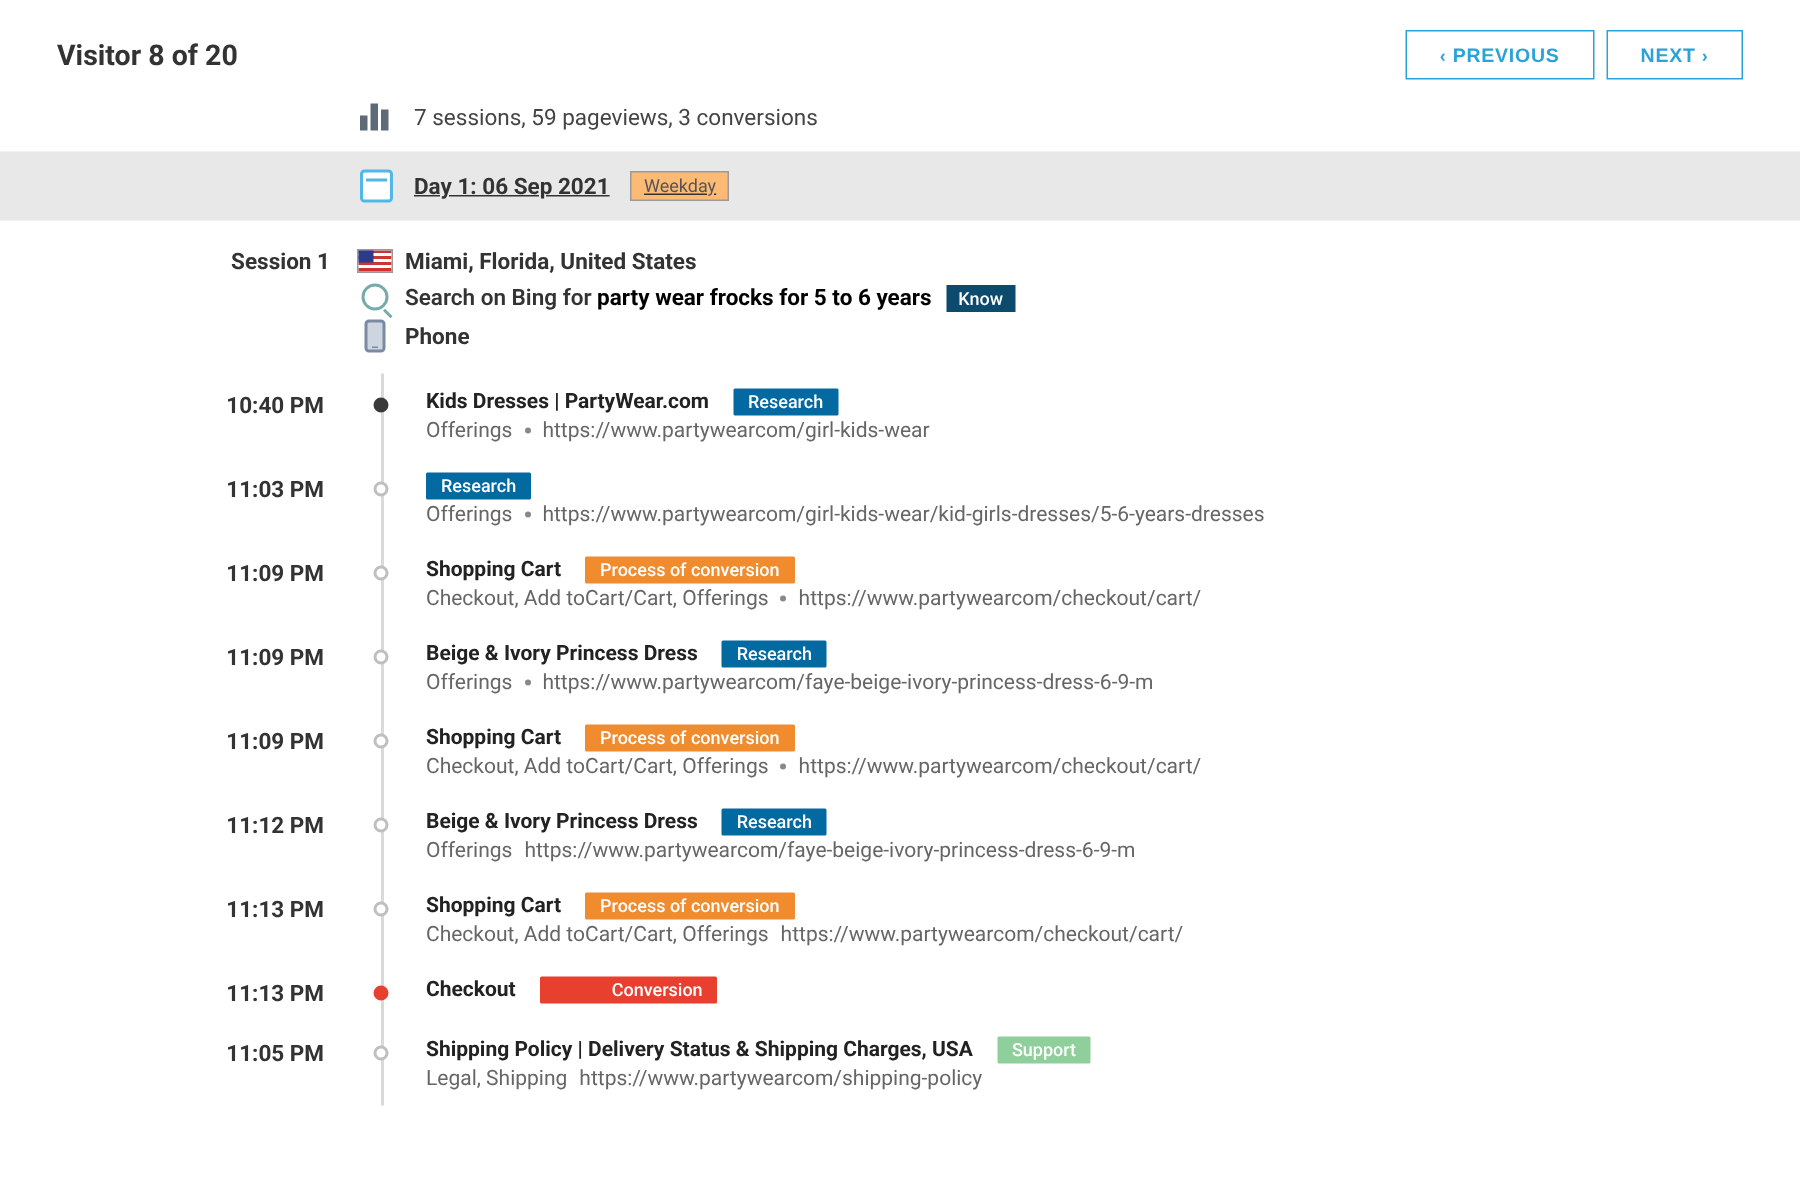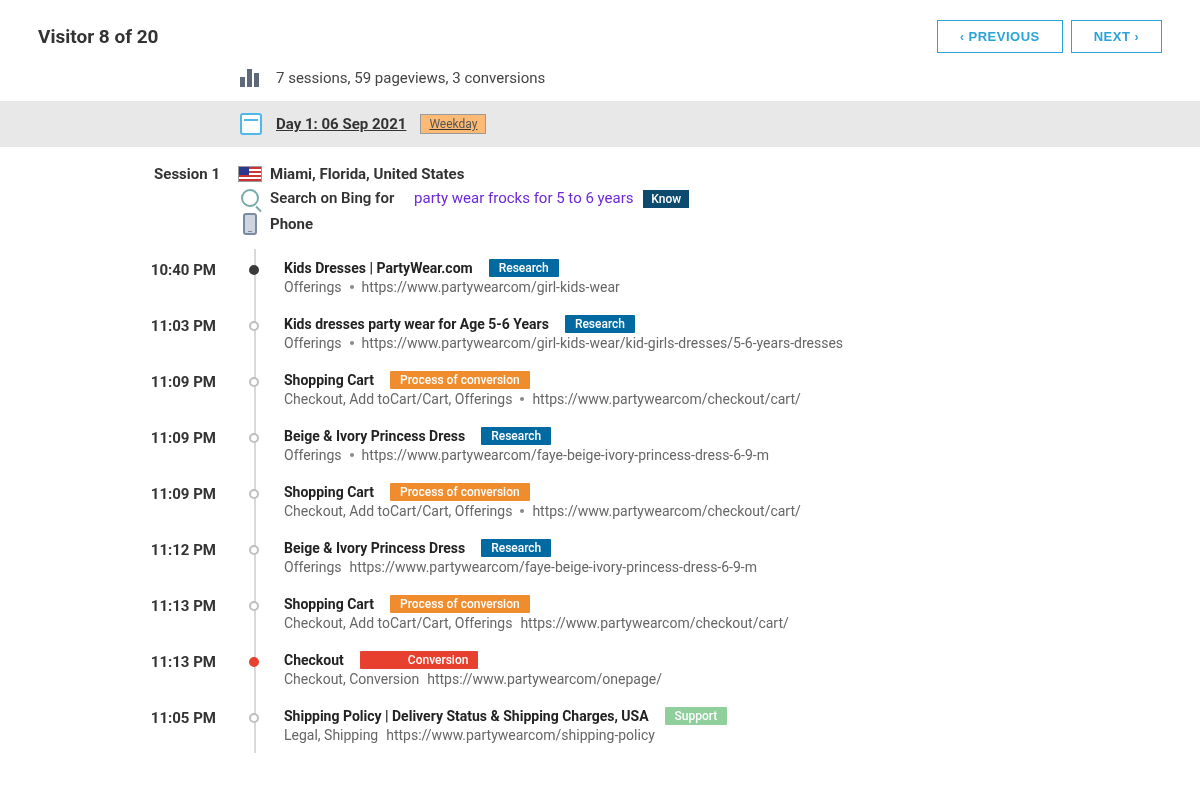--- a/index.html
+++ b/index.html
@@ -112,21 +112,21 @@
   }
   .phone-icon {
     width:14px; height:22px; border:2px solid #7a8aa0; border-radius:3px;
     position:relative; background:#cdd6e0;
   }
   .phone-icon::after{
     content:""; position:absolute; bottom:1px; left:50%; transform:translateX(-50%);
     width:4px; height:1px; background:#7a8aa0;
   }
   .search-line { font-size:15px; color:#333; font-weight:600; }
-  .query { color:#6d28d9; font-weight:400;margin-left:16px; }
+  .query { color:#000000; font-weight:700; }
   .know-badge {
     background:#0c4a6e; color:#fff; font-size:12px; padding:2px 8px;
     margin-left:6px; font-weight:500;
   }
   .device-line { font-size:15px; font-weight:700; color:#333; }
 
   .timeline { position: relative; }
   .rail {
     position:absolute; left:254px; top:0; bottom:0; width:2px;
     background:#d9d9d9;
@@ -241,21 +241,20 @@
           </div>
         </div>
       </div>
       <div class="event">
         <div class="time">11:03 PM</div>
         <div class="dot-cell">
           <span class="dot"></span>
         </div>
         <div class="ev-body">
           <div class="ev-title-row">
-            <span class="ev-title">Kids dresses party wear for Age 5-6 Years</span>
             <span class="tag research">Research</span>
           </div>
           <div class="ev-meta">
             <span>Offerings</span>
             <span class="meta-dot"></span>
             <span class="url">https://www.partywearcom/girl-kids-wear/kid-girls-dresses/5-6-years-dresses</span>
           </div>
         </div>
       </div>
       <div class="event">
@@ -344,24 +343,20 @@
       <div class="event">
         <div class="time">11:13 PM</div>
         <div class="dot-cell">
           <span class="dot red"></span>
         </div>
         <div class="ev-body">
           <div class="ev-title-row">
             <span class="ev-title">Checkout</span>
             <span class="tag conversion">Conversion</span>
           </div>
-          <div class="ev-meta">
-            <span>Checkout, Conversion</span>
-            <span class="url">https://www.partywearcom/onepage/</span>
-          </div>
         </div>
       </div>
       <div class="event">
         <div class="time">11:05 PM</div>
         <div class="dot-cell">
           <span class="dot"></span>
         </div>
         <div class="ev-body">
           <div class="ev-title-row">
             <span class="ev-title">Shipping Policy | Delivery Status &amp; Shipping Charges, USA</span>

